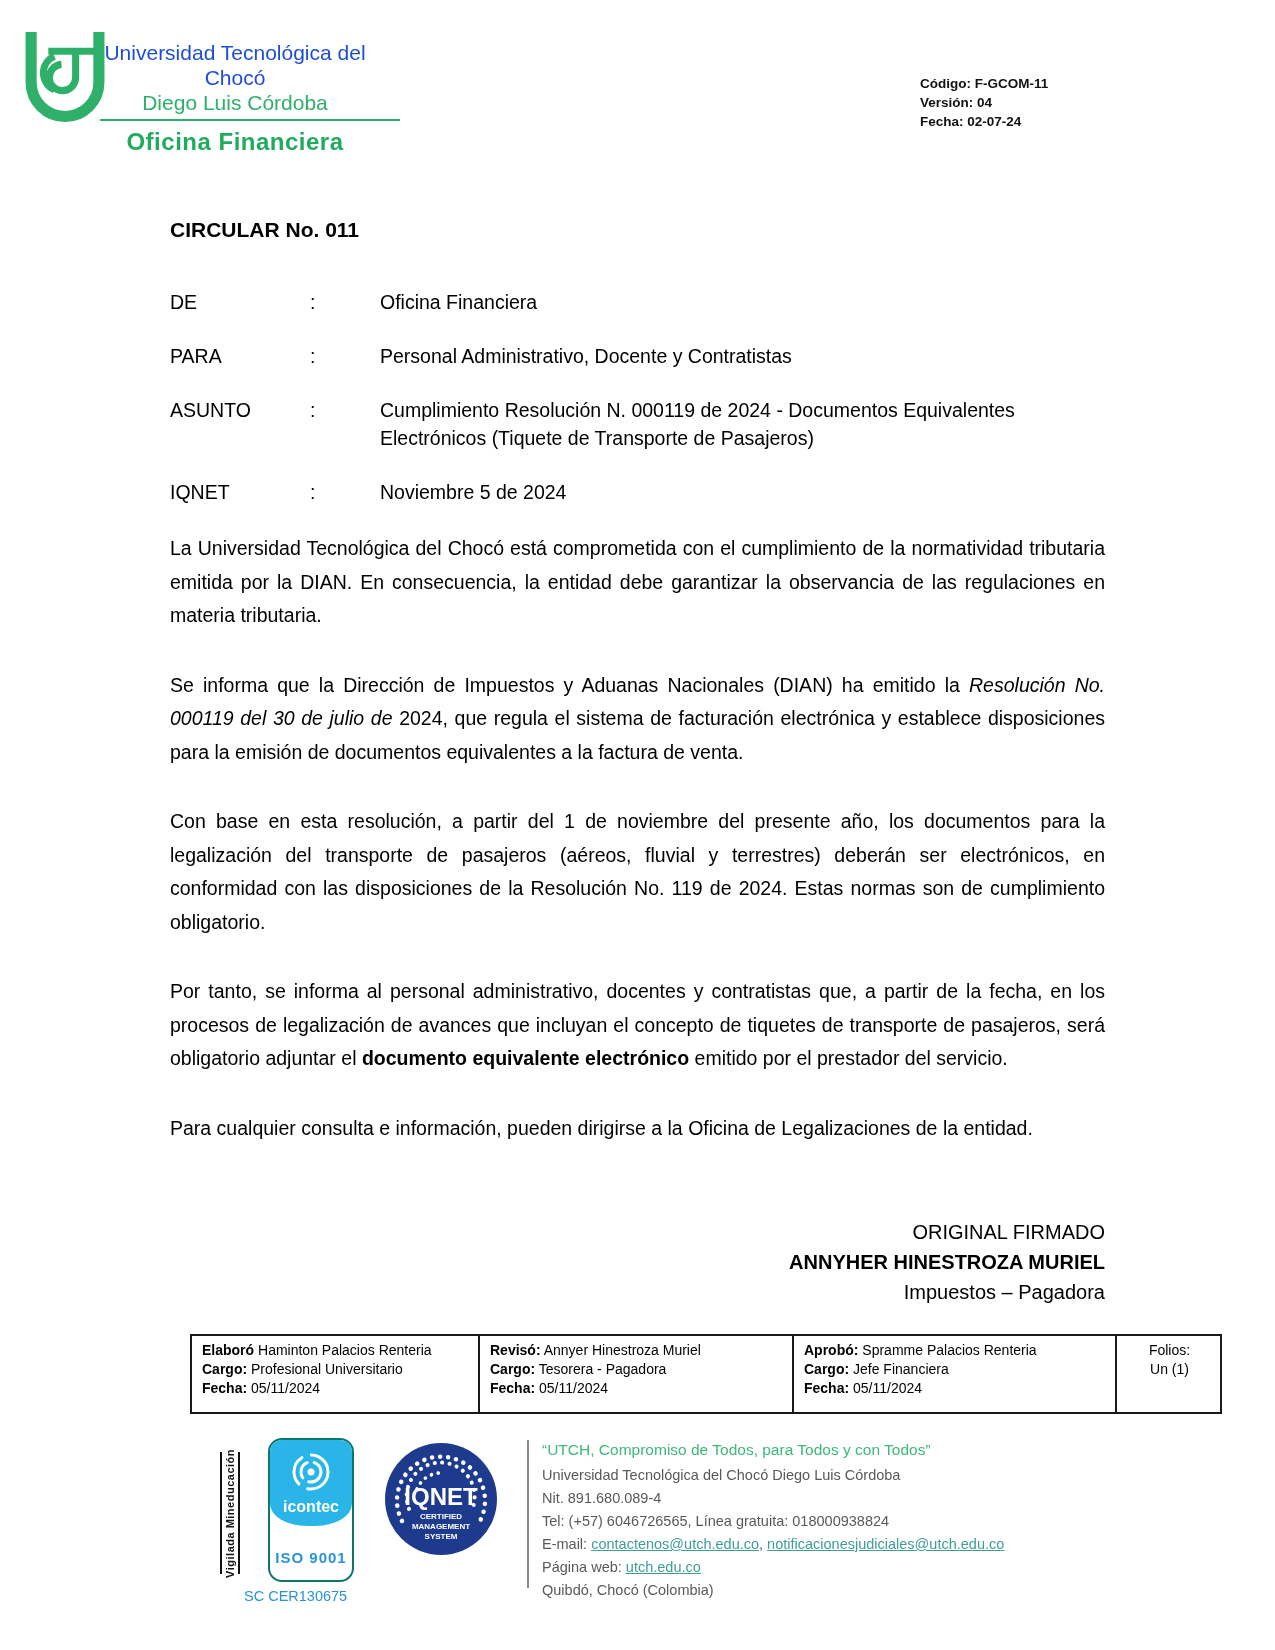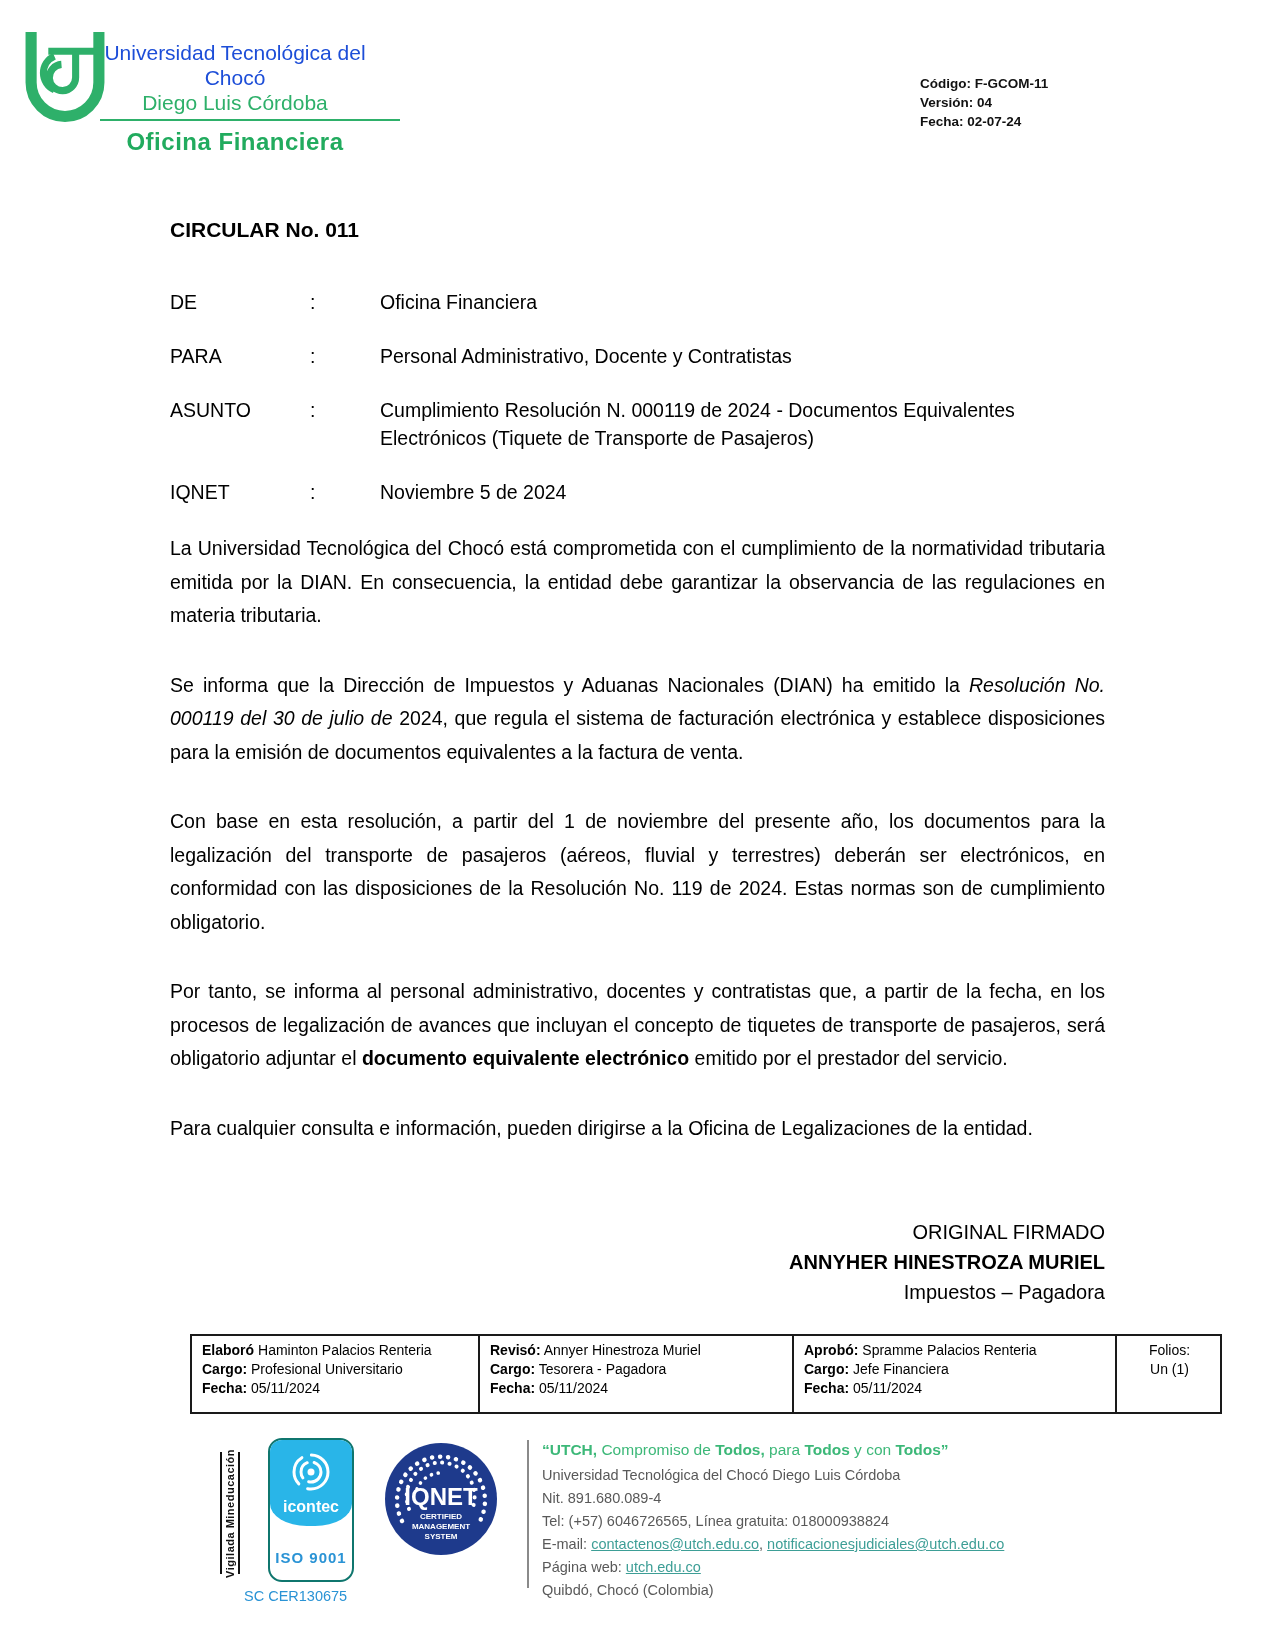--- a/index.html
+++ b/index.html
@@ -56,21 +56,21 @@
   .icontec-name{position:absolute;left:0;right:0;bottom:10px;color:#fff;font-weight:bold;font-size:16px;}
   .icontec-swirl{margin-top:10px;}
   .icontec-iso{position:absolute;left:0;right:0;bottom:14px;text-align:center;
     color:#2a93d5;font-weight:bold;font-size:15px;letter-spacing:1px;}
   .cert-code{position:absolute;left:244px;top:150px;width:122px;text-align:left;
     color:#2a93d5;font-size:14.5px;}
   .iqnet{position:absolute;left:385px;top:5px;width:112px;height:112px;}
   .divider{position:absolute;left:527px;top:2px;height:148px;border-left:2px solid #8a8a8a;}
   .ftr-text{position:absolute;left:542px;top:0;width:560px;font-size:14.5px;line-height:23px;color:#595959;}
   .slogan{color:#3cb878;font-size:15.5px;margin-bottom:3px;}
-  .slogan .bd{font-weight:bold;}
+  .slogan .bd{font-weight:normal;}
   a.flink{color:#3d9e96;text-decoration:underline;cursor:pointer;}
 </style>
 </head>
 <body>
 
 <div class="page">
 
   <div class="hdr">
     <svg class="logo-svg" viewBox="0 0 170 190">
       <g fill="none" stroke="#2eb06a" stroke-width="22">

